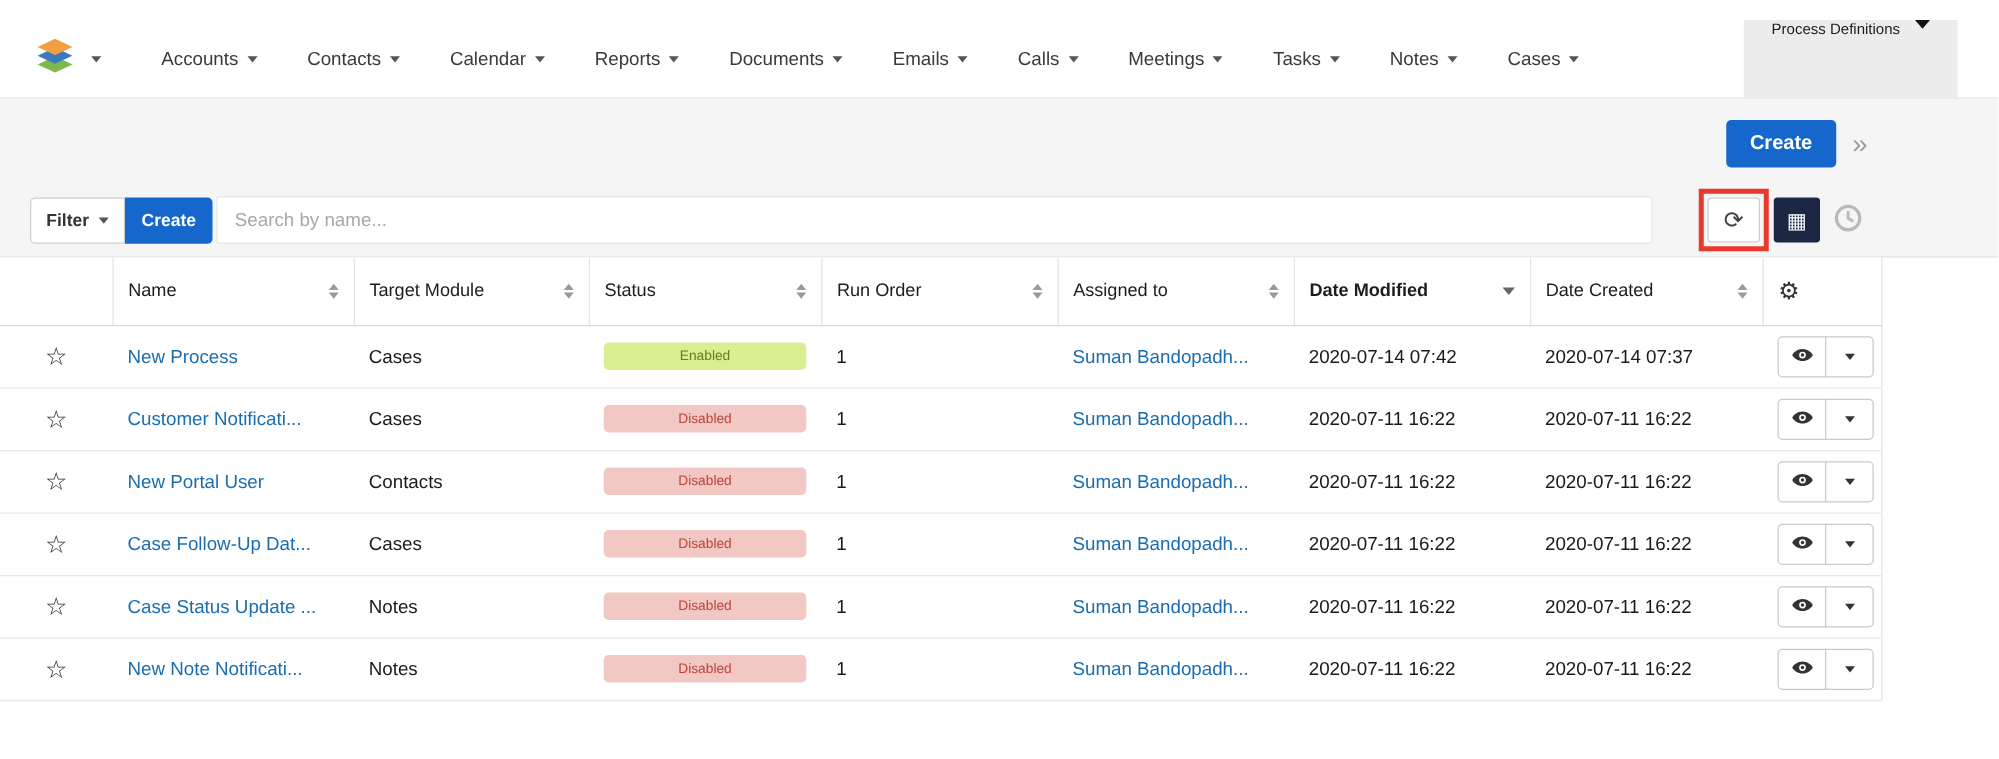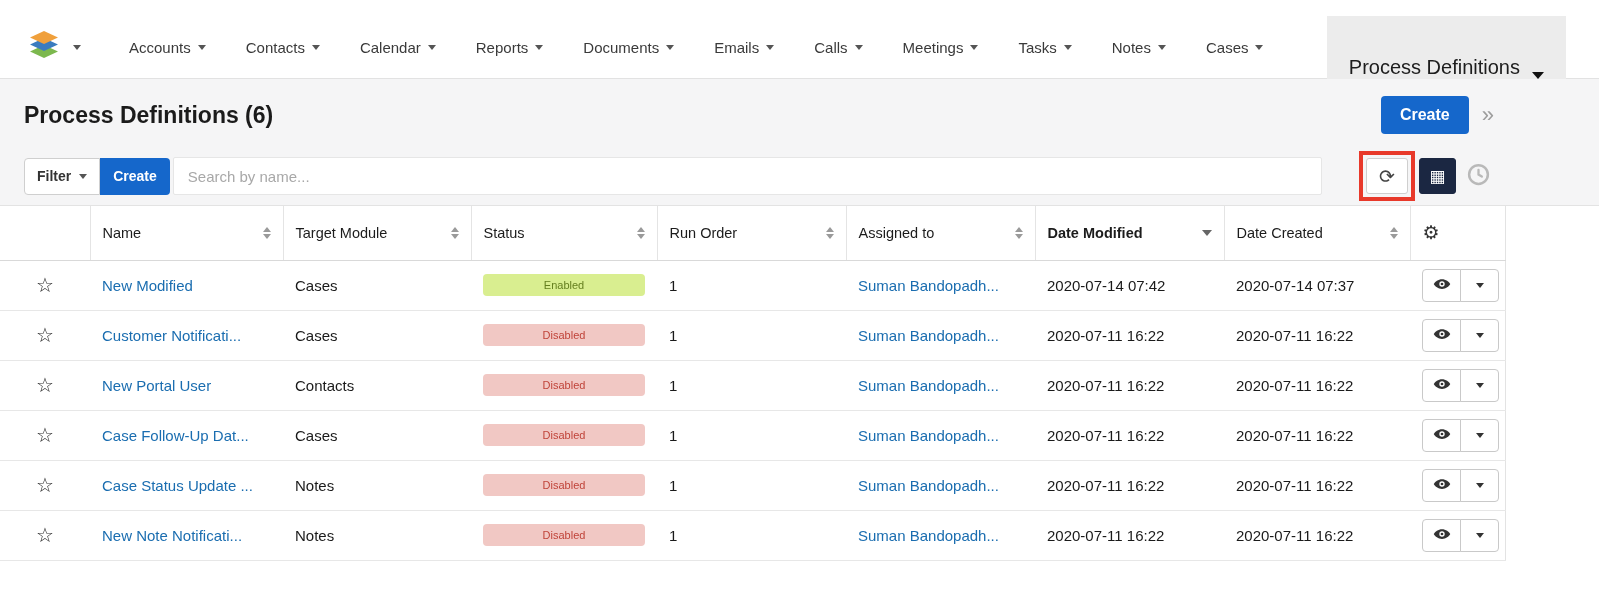--- a/index.html
+++ b/index.html
@@ -10,22 +10,22 @@
   
   .topnav { height:63px; background:#fff; border-bottom:1px solid #e2e2e2;
             display:flex; align-items:center; padding-left:24px; }
   .logo { display:flex; align-items:center; gap:9px; margin-right:48px; cursor:pointer; }
   .nav-item { display:flex; align-items:center; gap:7px; margin-right:40px;
               font-size:15px; color:#3a3a3a; cursor:pointer; white-space:nowrap; }
   .tri { display:inline-block; width:0; height:0;
          border-left:4px solid transparent; border-right:4px solid transparent;
          border-top:5px solid #555; }
   .nav-active { margin-left:auto; margin-right:33px; height:63px; background:#ececec;
-                display:flex; align-items:flex-end; gap:12px; padding:0 22px;
-                font-size:20px; color:#1d1d1d; cursor:pointer; white-space:nowrap; }
+                display:flex; align-items:flex-start; gap:12px; padding:0 22px;
+                font-size:12px; color:#1d1d1d; cursor:pointer; white-space:nowrap; }
   .nav-active .tri { border-left:6px solid transparent; border-right:6px solid transparent;
                      border-top:7px solid #111; }
 
   
   .band { background:#f5f5f6; height:127px; padding:17px 24px 0 24px; border-bottom:1px solid #e3e3e3; }
   .band-top { display:flex; align-items:center; width:1470px; }
   .page-title { font-size:23px; font-weight:bold; color:#1b1b1b; }
   .btn-primary { background:#1567cb; color:#fff; border:none; border-radius:4px;
                  font-family:inherit; font-weight:bold; cursor:pointer; }
   .btn-lg { margin-left:auto; font-size:16px; padding:10px 19px; }
@@ -145,21 +145,20 @@
       </div>
 
     <div class="nav-active">
       <span>Process Definitions</span>
       <i class="tri"></i>
     </div>
   </nav>
 
   <header class="band">
     <div class="band-top">
-      <h1 class="page-title">Process Definitions (6)</h1>
       <button class="btn-primary btn-lg">Create</button>
       <span class="more">»</span>
     </div>
 
     <div class="filter-row">
       <button class="btn-filter">
         <span>Filter</span>
         <i class="tri"></i>
       </button>
       <button class="btn-primary btn-sm">Create</button>
@@ -260,21 +259,21 @@
               </span>
             </div>
           </th>
         <th class="c-actions"><span class="gear">⚙</span></th>
       </tr>
     </thead>
     <tbody>
 
       <tr>
         <td class="c-star"><span class="star">☆</span></td>
-        <td><a class="link">New Modified</a></td>
+        <td><a class="link">New Process</a></td>
         <td>Cases</td>
         <td>
             <span class="badge" data-status="enabled">Enabled</span>
           </td>
         <td>1</td>
         <td><a class="link">Suman Bandopadh...</a></td>
         <td>2020-07-14 07:42</td>
         <td>2020-07-14 07:37</td>
         <td><span class="actions">
               <button class="act-btn eye">

